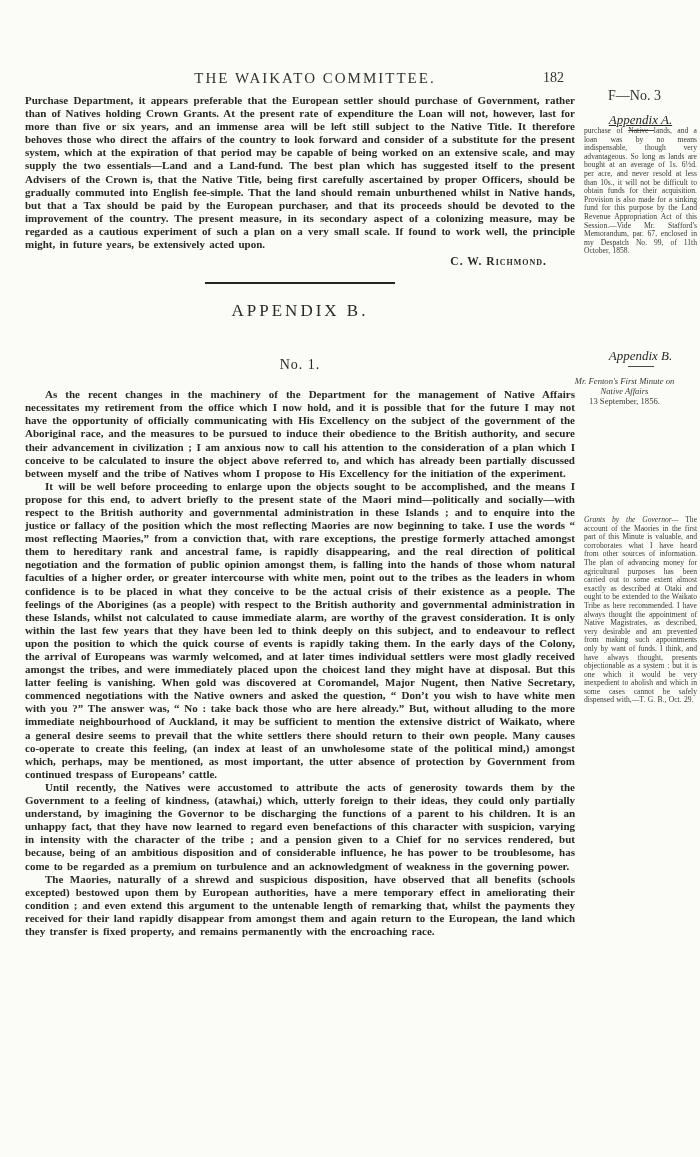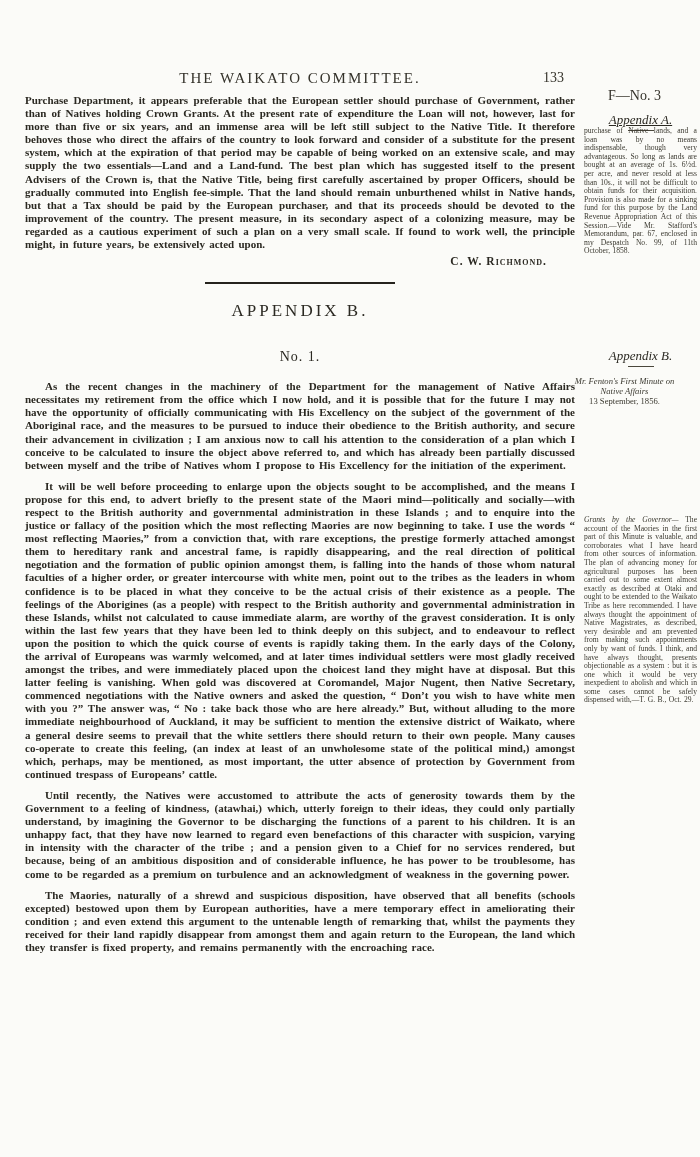--- a/index.html
+++ b/index.html
@@ -10,21 +10,21 @@
     color: #2b2922;
   }
   .page {
     position: relative;
     width: 700px; height: 1157px;
     background: #fbfbf8;
     overflow: hidden;
   }
   
   .hdr-title {
-    position: absolute; top: 70px; left: 25px; width: 550px;
+    position: absolute; top: 70px; left: 40px; width: 550px;
     text-align: center;
     font-size: 15px; letter-spacing: 2px; color: #34322a;
   }
   .hdr-pagenum {
     position: absolute; top: 70px; left: 543px; width: 40px;
     font-size: 14px; color: #34322a;
   }
   .hdr-docnum {
     position: absolute; top: 88px; left: 608px; width: 90px;
     font-size: 14px; color: #34322a;
@@ -57,31 +57,31 @@
   }
   .appendix-heading {
     text-align: center;
     font-size: 17px; letter-spacing: 3px;
     margin-top: 17px;
     color: #2b2922;
   }
   .no-heading {
     text-align: center;
     font-size: 14px; letter-spacing: 1px;
-    margin-top: 28px;
+    margin-top: 36px;
   }
   .minute-heading {
     text-align: center;
     font-size: 9.5px; letter-spacing: 2px;
     word-spacing: 3px;
     margin-top: 24px;
     color: #3a382f;
   }
   .first-minute-par { margin-top: 15px; }
-  .gap-par { margin-top: 8px; }
+  .gap-par { margin-top: 0; }
   
   .margin-note {
     position: absolute; left: 584px; width: 113px;
     font-size: 7.6px; line-height: 8.6px;
     text-align: justify;
     color: #3a382f;
     word-spacing: 0.5px;
   }
   .margin-heading {
     position: absolute; left: 584px; width: 113px;
@@ -103,21 +103,21 @@
   }
   .fenton-block .it { font-style: italic; }
   .remarks .it { font-style: italic; }
 </style>
 </head>
 <body>
 
 <div class="page">
 
   <div class="hdr-title">THE WAIKATO COMMITTEE.</div>
-  <div class="hdr-pagenum">133</div>
+  <div class="hdr-pagenum">182</div>
   <div class="hdr-docnum">F—No. 3</div>
 
   <div class="main-col">
     <p class="body-par">Purchase Department, it appears preferable that the European settler should purchase of Government, rather than of Natives holding Crown Grants.  At the present rate of expenditure the Loan will not, however, last for more than five or six years, and an immense area will be left still subject to the Native Title.  It therefore behoves those who direct the affairs of the country to look forward and consider of a substitute for the present system, which at the expiration of that period may be capable of being worked on an extensive scale, and may supply the two essentials—Land and a Land-fund.  The best plan which has suggested itself to the present Advisers of the Crown is, that the Native Title, being first carefully ascertained by proper Officers, should be gradually commuted into English fee-simple.  That the land should remain unburthened whilst in Native hands, but that a Tax should be paid by the European purchaser, and that its proceeds should be devoted to the improvement of the country.  The present measure, in its secondary aspect of a colonizing measure, may be regarded as a cautious experiment of such a plan on a very small scale.  If found to work well, the principle might, in future years, be extensively acted upon.</p>
     <div class="signature">C. W. Richmond.</div>
 
     <div class="section-rule"></div>
 
     <div class="appendix-heading">APPENDIX B.</div>
     <div class="no-heading">No. 1.</div>

